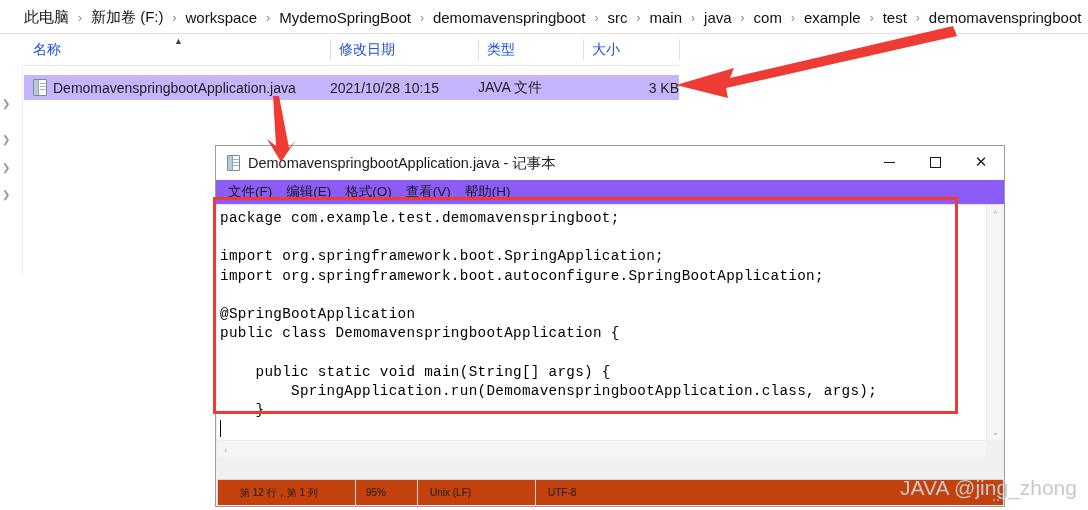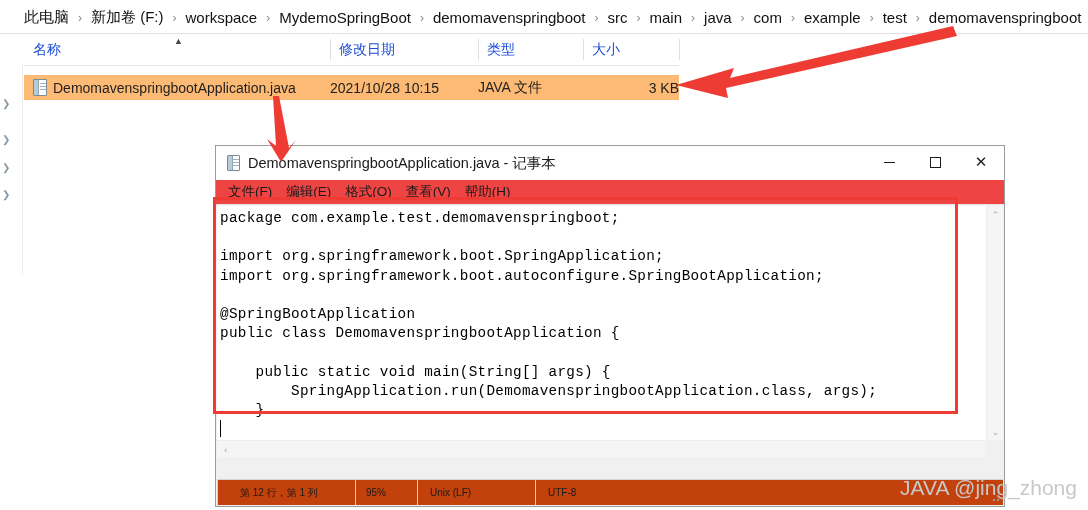--- a/index.html
+++ b/index.html
@@ -46,21 +46,21 @@
     font-size: 9px; color: #444; line-height: 1;
   }
   .hdr-underline {
     position: absolute; left: 24px; top: 65px; width: 655px;
     height: 1px; background: #e6e6e6;
   }
 
   
   .file-row {
     position: absolute; left: 24px; top: 75px; width: 655px; height: 25px;
-    background: #fdba74;
+    background: #c4b5fd;
   }
   .file-icon {
     position: absolute; left: 9px; top: 4px; width: 14px; height: 17px;
     background: #fdfdfd; border: 1px solid #7b8a96; border-radius: 1px;
   }
   .file-icon::before {
     content: ""; position: absolute; left: 0; top: 0; width: 4px; height: 15px;
     background: #b8ccd8; border-right: 1px solid #8fa6b5;
   }
   .file-icon::after {
@@ -115,21 +115,21 @@
     color: #1a1a1a;
   }
   .np-btn.min { right: 92px; }
   .np-btn.max { right: 46px; }
   .np-btn.close { right: 0; }
   .gl-min { width: 11px; height: 1px; background: #1a1a1a; }
   .gl-max { width: 11px; height: 11px; border: 1px solid #1a1a1a; }
   .gl-close { font-size: 15px; line-height: 1; font-family: "DejaVu Sans", sans-serif; }
 
   .np-menu {
-    position: relative; height: 25px; background: #ef4444;
+    position: relative; height: 25px; background: #8b5cf6;
     display: flex; align-items: center; padding-left: 12px;
     border-bottom: 1px solid #e8e8e8;
   }
   .np-menu-item {
     font-size: 13.5px; color: #1a1a1a; margin-right: 14px; white-space: nowrap;
   }
 
   .np-body {
     position: absolute; left: 1px; top: 60px; right: 1px; bottom: 49px;
     background: #ffffff;

